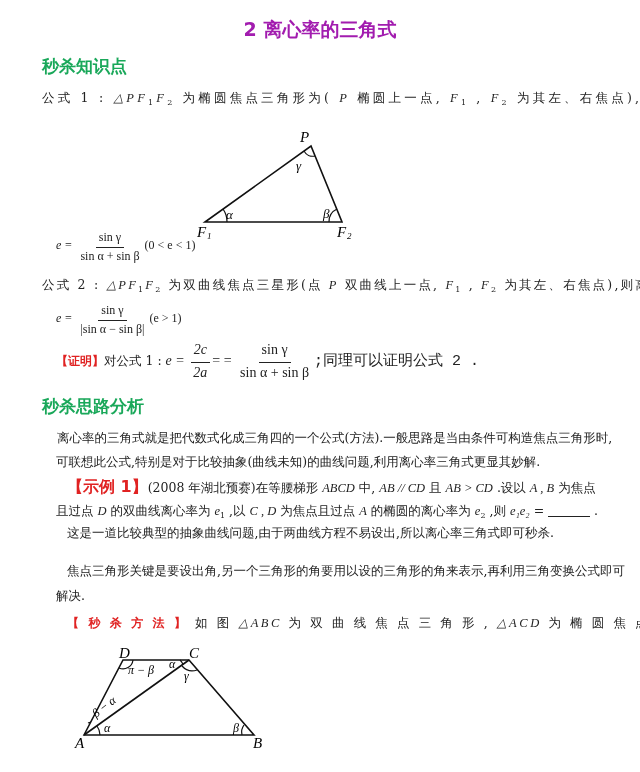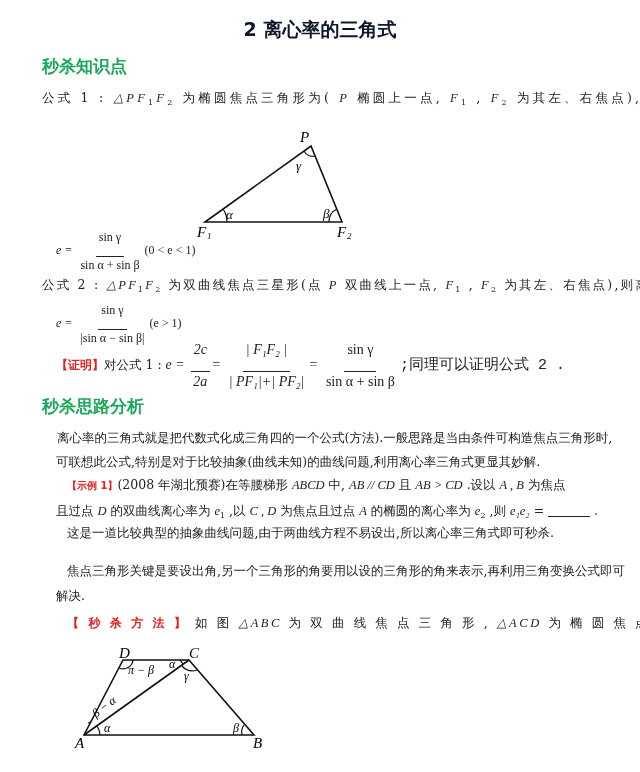--- a/index.html
+++ b/index.html
@@ -5,33 +5,33 @@
   html, body { margin: 0; padding: 0; background: #ffffff; }
   body {
     width: 640px; height: 772px; position: relative; overflow: hidden;
     font-family: "DejaVu Serif", "Liberation Serif", serif;
     color: #222;
   }
   .abs { position: absolute; white-space: nowrap; }
   .title {
     left: 0; width: 640px; top: 17px; text-align: center;
     font-family: "DejaVu Sans", sans-serif; font-weight: bold;
-    font-size: 19px; color: #0f172a;
+    font-size: 19px; color: #a21caf;
   }
   .h2 {
     font-family: "DejaVu Sans", sans-serif; font-weight: bold;
     font-size: 17px; color: #1aa85a;
   }
   .body-text { font-size: 12.5px; color: #222; }
   .spaced { letter-spacing: 3.2px; }
   .it { font-style: italic; font-family: "Liberation Serif", serif; }
   .sub { font-size: 8px; vertical-align: -3px; }
   .red { color: #e02222; font-weight: bold; font-family: "DejaVu Sans", sans-serif; }
   .frac { display: inline-flex; flex-direction: column; align-items: center; vertical-align: middle; margin: 0 2px; }
-  .frac .num { border-bottom: 1px solid #222; padding: 0 3px 12px; line-height: 14px; }
+  .frac .num { border-bottom: 1px solid #222; padding: 0 3px 3px; line-height: 14px; }
   .frac .den { padding: 1px 3px 0; line-height: 14px; }
   .formula { font-size: 12px; font-family: "Liberation Serif", serif; }
   .formula-lg { font-size: 14px; font-family: "Liberation Serif", serif; }
   .formula-lg .frac .num, .formula-lg .frac .den { line-height: 18px; }
   .blank { display: inline-block; width: 42px; border-bottom: 1px solid #222; vertical-align: -2px; }
   svg text { font-family: "Liberation Serif", serif; font-style: italic; }
 </style>
 </head>
 <body>
 
@@ -77,37 +77,34 @@
     <span class="den">|sin α − sin β|</span>
   </span><span>(e &gt; 1)</span>
 </div>
 
 <div class="abs formula-lg" style="left:56px; top:341px;">
   <span class="red" style="font-size:12px;">【证明】</span><span style="font-size:12.5px; font-family:'DejaVu Serif',serif;text-align:center;">对公式 1 : </span><span class="it">e =</span>
   <span class="frac">
       <span class="num it">2c</span>
       <span class="den it">2a</span>
     </span>=
-  <span class="frac">
-      <span class="num it">| F₁F₂ |</span>
-      <span class="den it">| PF₁|+| PF₂|</span>
-    </span>=
+  =
   <span class="frac">
       <span class="num">sin γ</span>
       <span class="den">sin α + sin β</span>
     </span><span style="font-size:15px; font-family:Liberation Mono, monospace;">;同理可以证明公式 2 .</span>
 </div>
 
 <div class="abs h2" style="left:42px; top:395px;">秒杀思路分析</div>
 
 <div class="abs body-text" style="left:57px; top:430px;">离心率的三角式就是把代数式化成三角四的一个公式(方法).一般思路是当由条件可构造焦点三角形时,</div>
 <div class="abs body-text" style="left:56px; top:454px;">可联想此公式,特别是对于比较抽象(曲线未知)的曲线问题,利用离心率三角式更显其妙解.</div>
 
 <div class="abs body-text" style="left:67px; top:477px;">
-  <span class="red" style="font-size:10px;">【示例 1】</span><span>(2008 年湖北预赛)在等腰梯形 </span><span class="it">ABCD</span><span> 中, </span><span class="it">AB // CD</span><span> 且 </span><span class="it">AB &gt; CD</span><span> .设以 </span><span class="it">A , B</span><span> 为焦点</span>
+  <span class="red" style="font-size:16px;">【示例 1】</span><span>(2008 年湖北预赛)在等腰梯形 </span><span class="it">ABCD</span><span> 中, </span><span class="it">AB // CD</span><span> 且 </span><span class="it">AB &gt; CD</span><span> .设以 </span><span class="it">A , B</span><span> 为焦点</span>
 </div>
 <div class="abs body-text" style="left:56px; top:503px;">
   <span>且过点 </span><span class="it">D</span><span> 的双曲线离心率为 </span><span class="it">e</span><span class="sub">1</span><span> ,以 </span><span class="it">C , D</span><span> 为焦点且过点 </span><span class="it">A</span><span> 的椭圆的离心率为 </span><span class="it">e</span><span class="sub">2</span><span> ,则 </span><span class="it">e₁e₂</span><span> = </span><span class="blank"></span><span> .</span>
 </div>
 
 <div class="abs body-text" style="left:67px; top:525px;">这是一道比较典型的抽象曲线问题,由于两曲线方程不易设出,所以离心率三角式即可秒杀.</div>
 <div class="abs body-text" style="left:67px; top:563px;">焦点三角形关键是要设出角,另一个三角形的角要用以设的三角形的角来表示,再利用三角变换公式即可</div>
 <div class="abs body-text" style="left:56px; top:588px;">解决.</div>
 
 <div class="abs body-text" style="left:67px; top:615px; letter-spacing:2.6px;">

